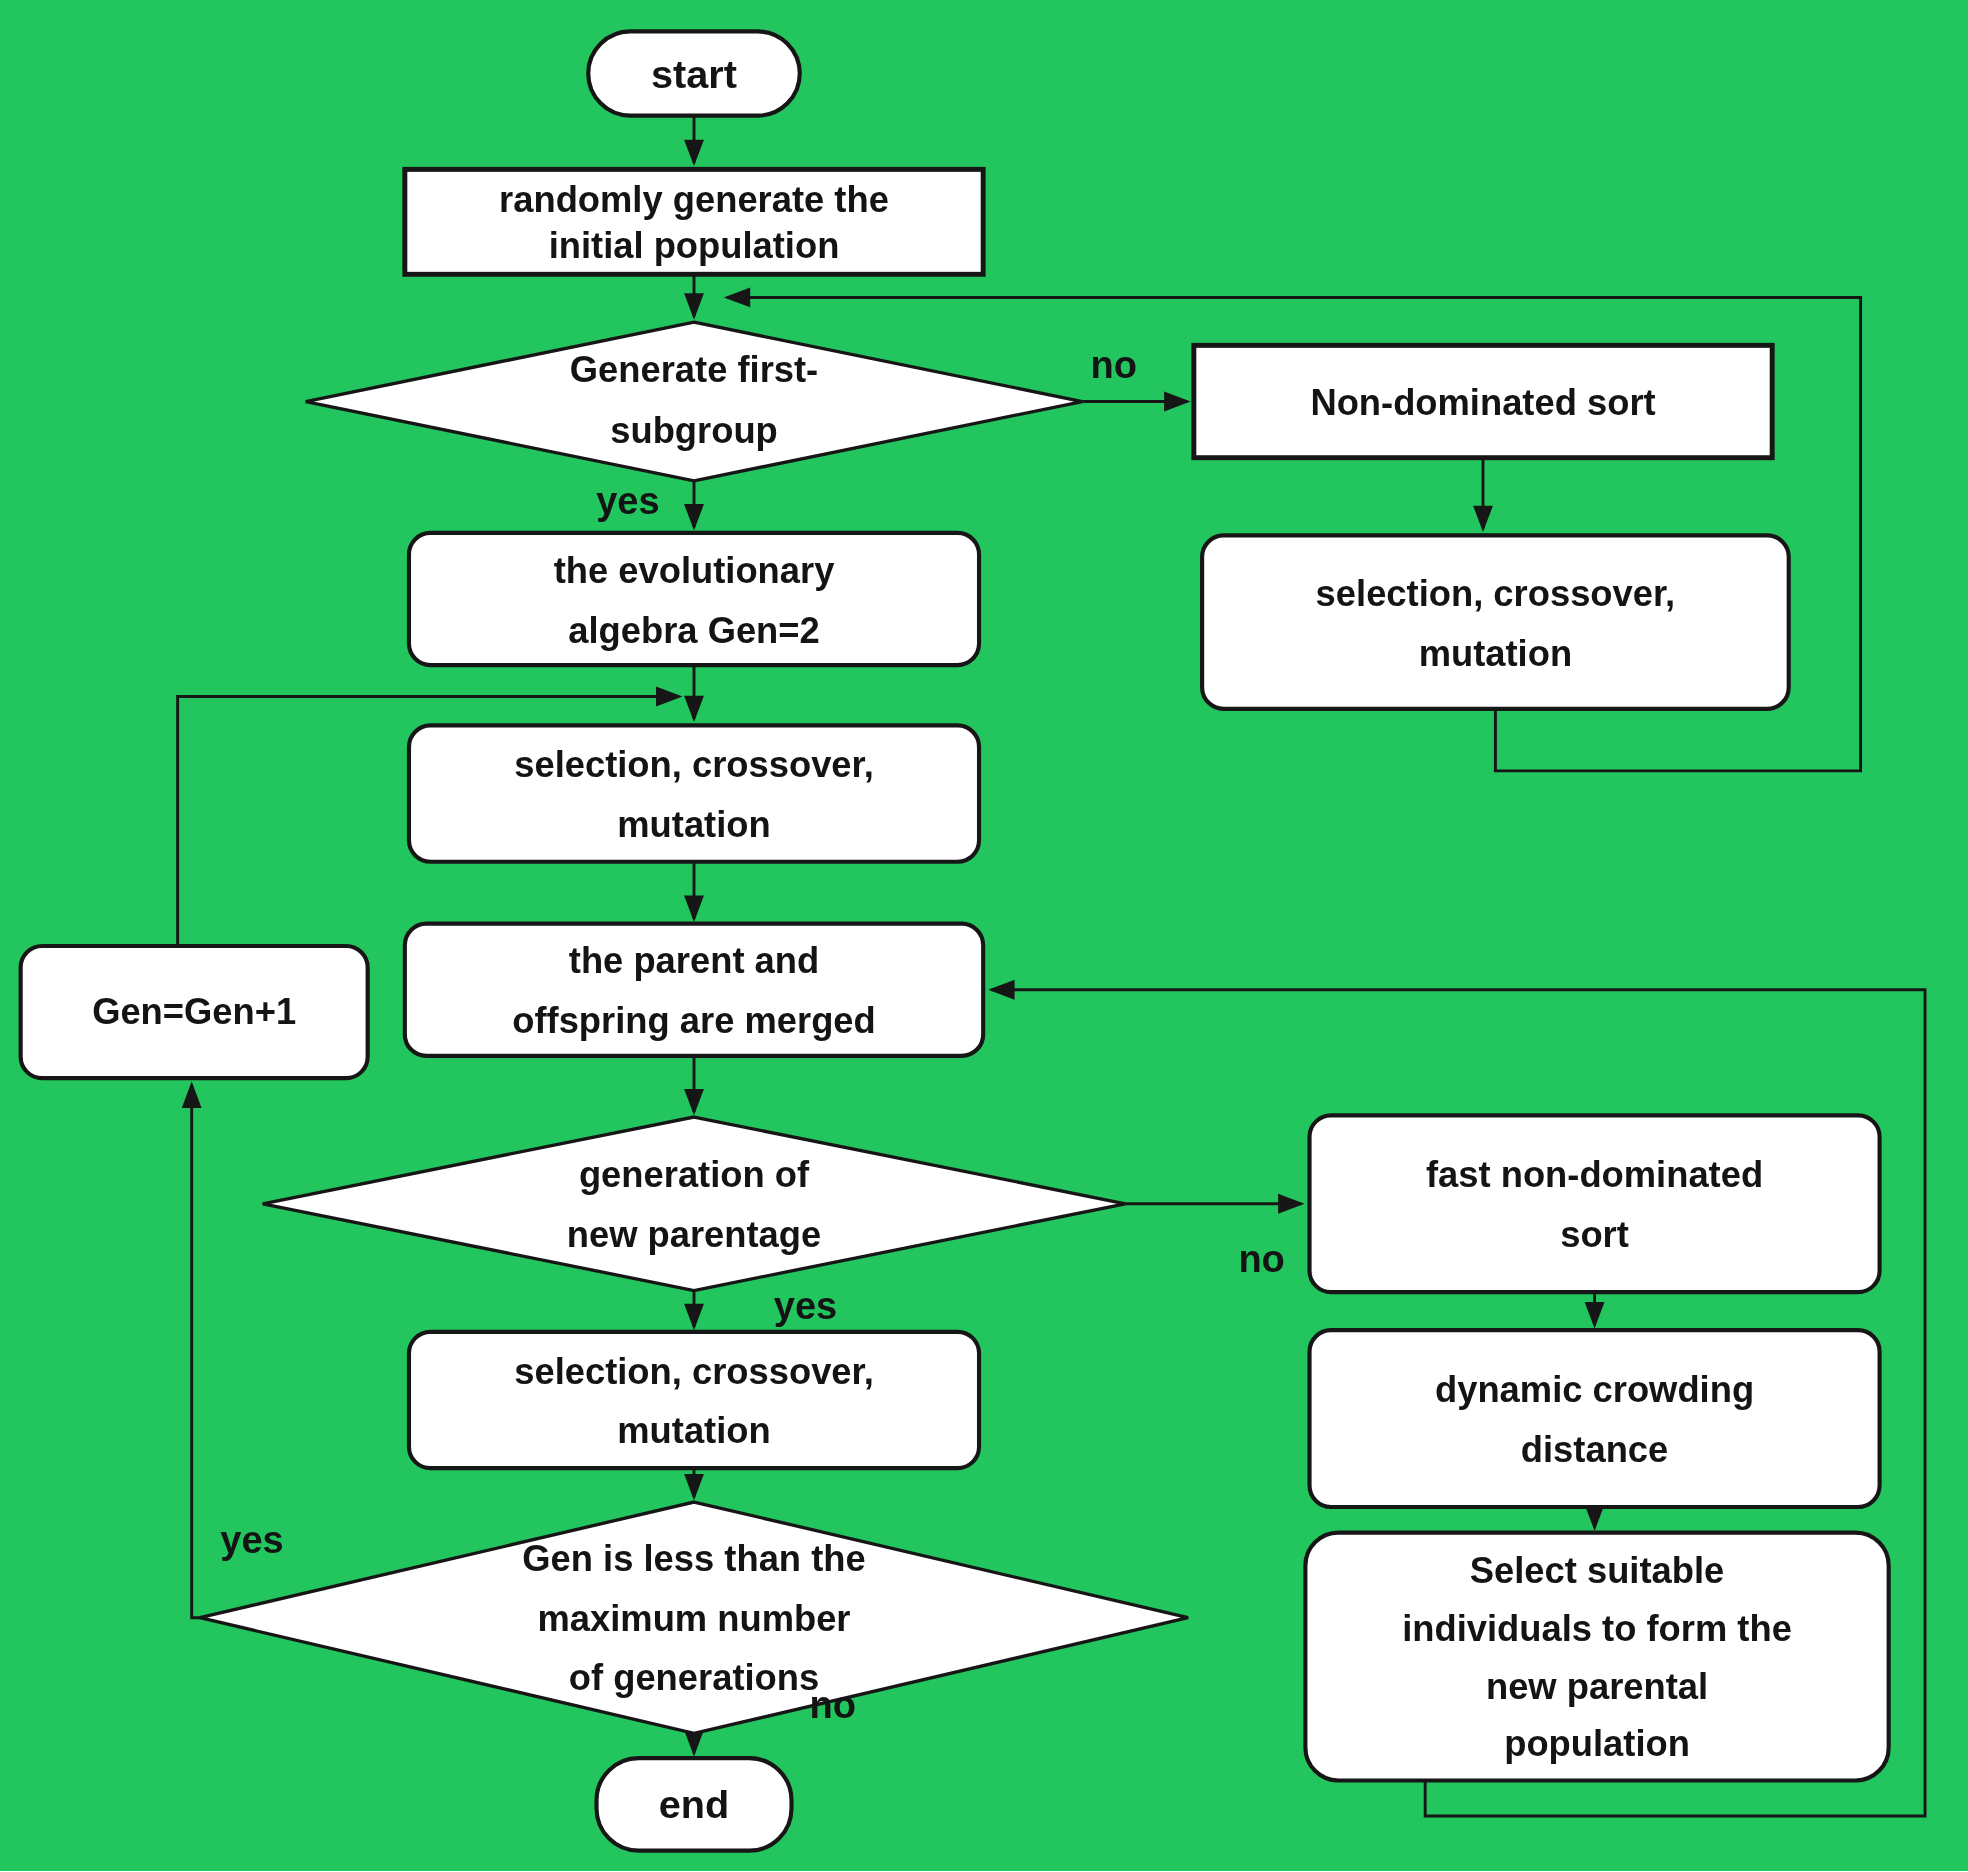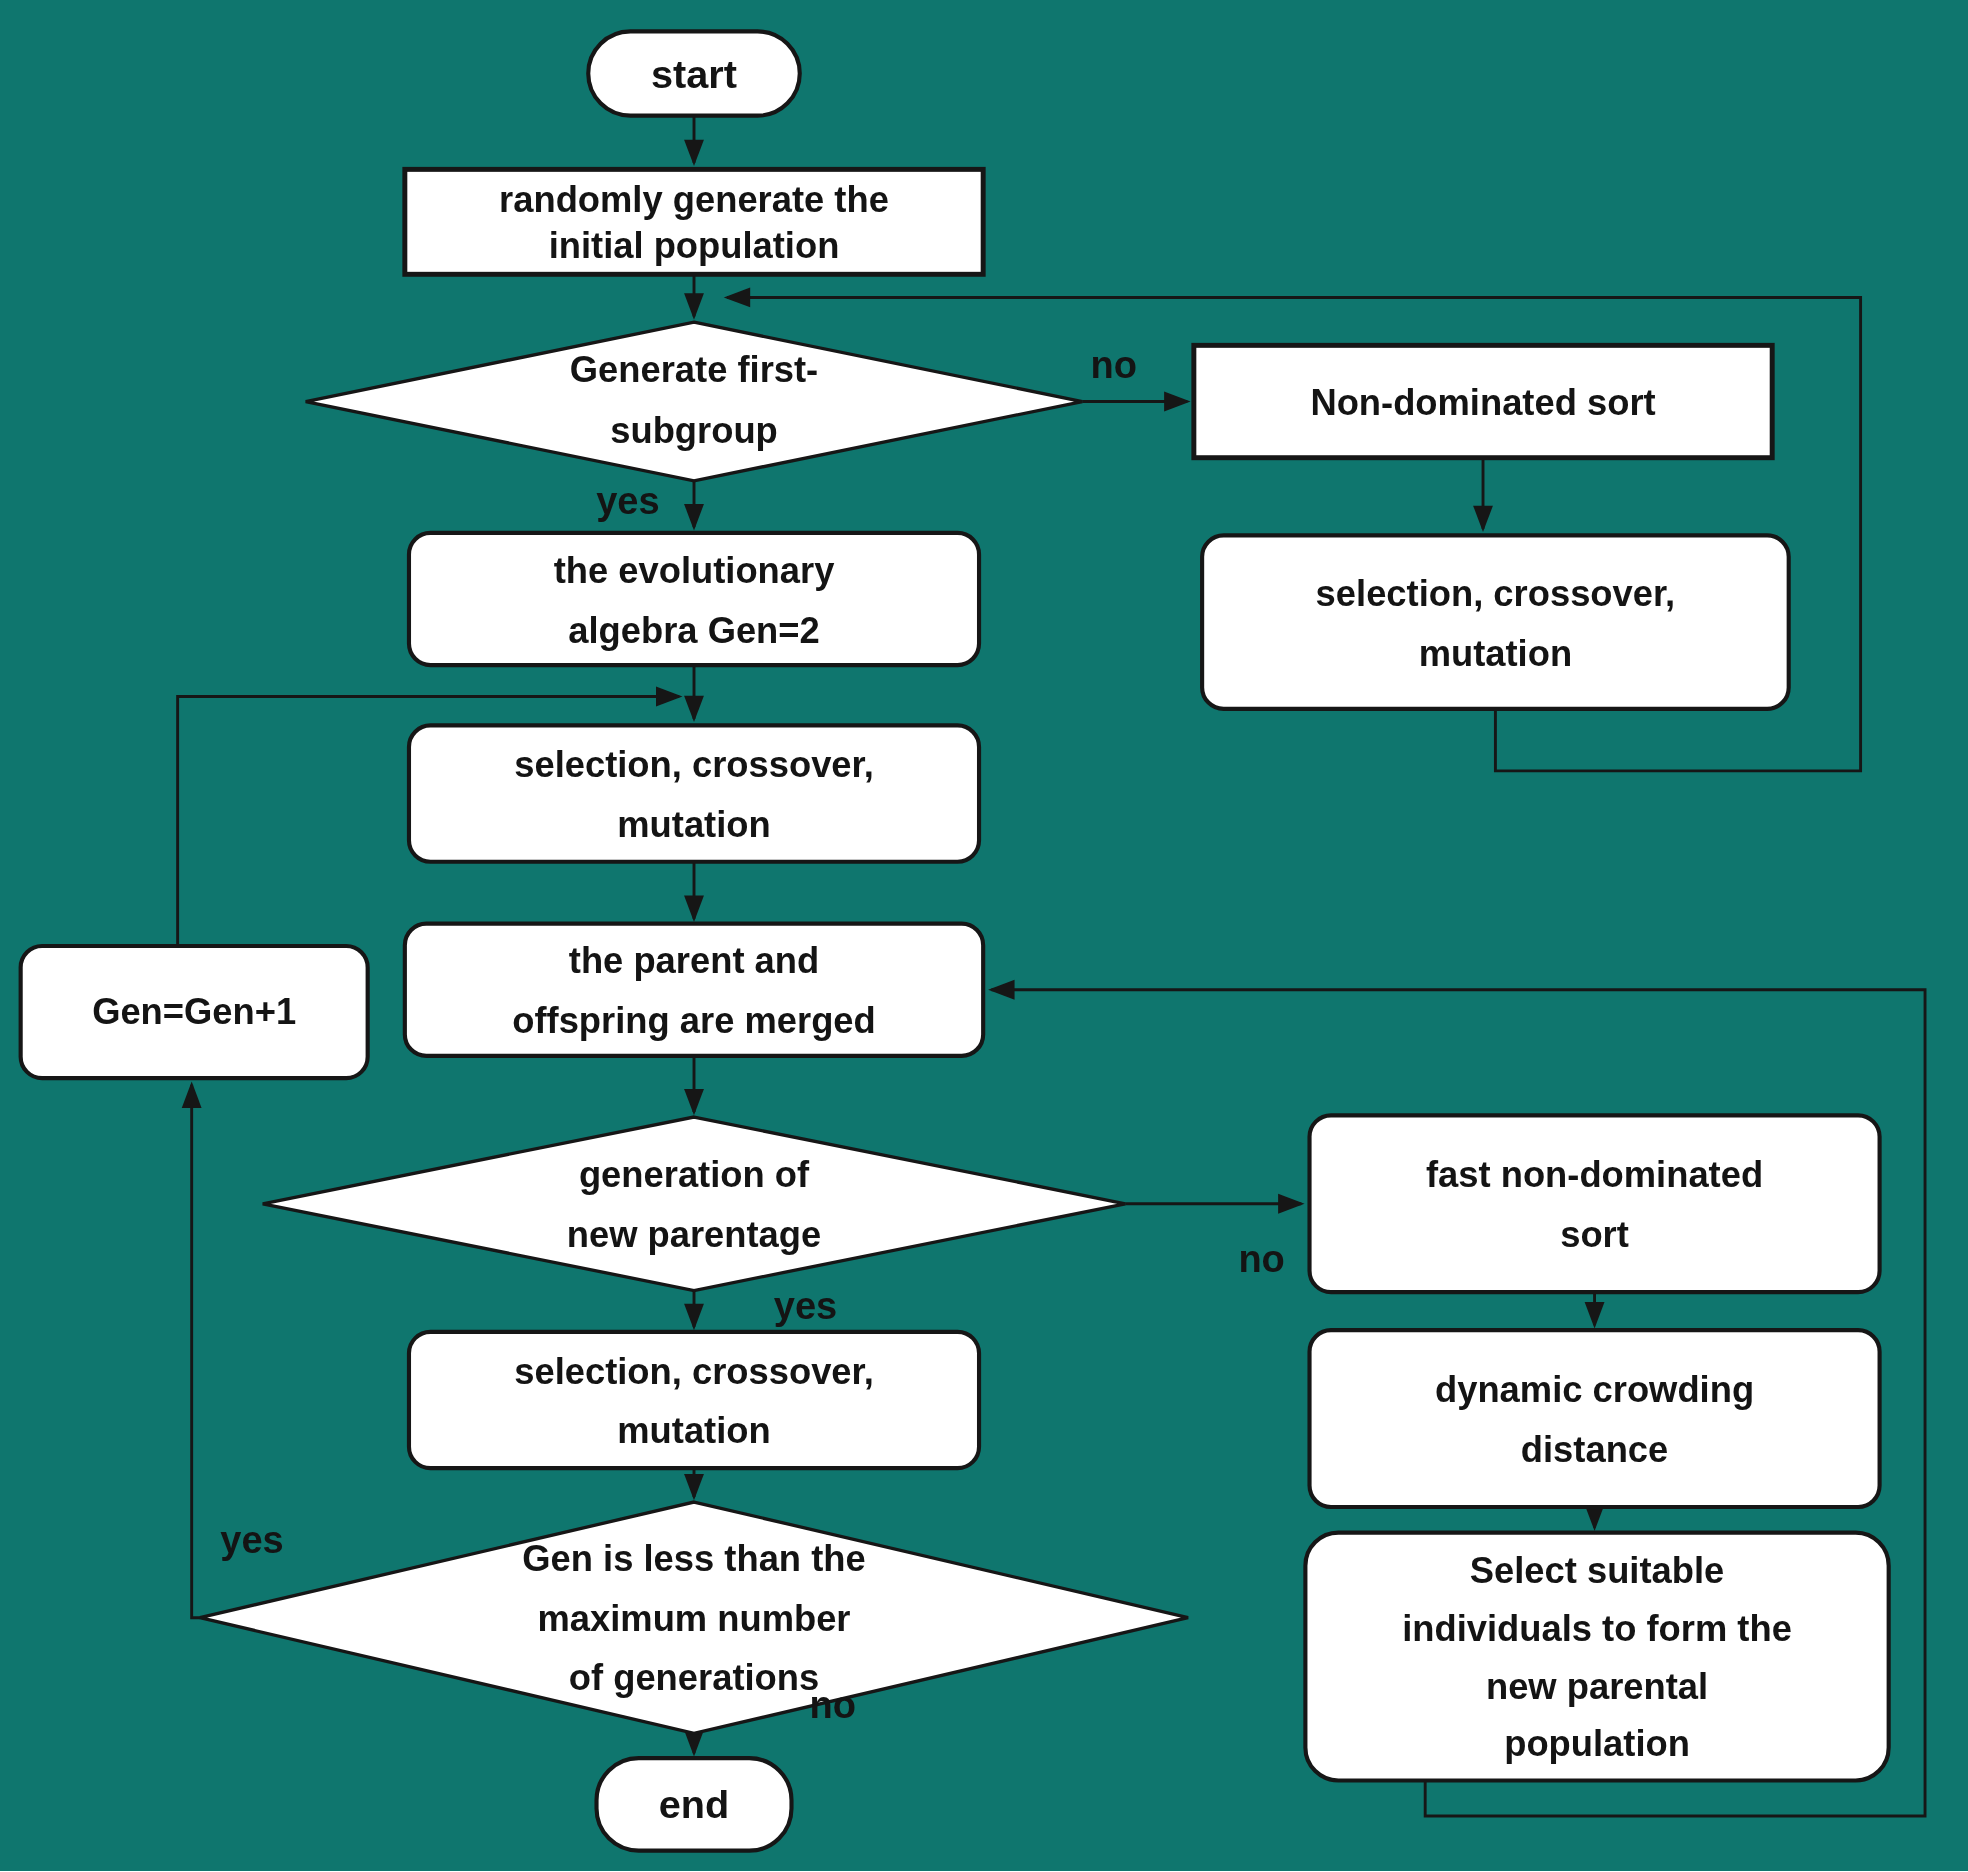--- a/index.html
+++ b/index.html
@@ -4,21 +4,21 @@
 <style>
   html, body {
     margin: 0;
     padding: 0;
     background: #ffffff;
   }
   .page {
     width: 100%;
     max-width: 1969px;
     margin: 0 auto;
-    background: #0f766e;
+    background: #22c55e;
   }
   svg {
     display: block;
     width: 100%;
     height: auto;
   }
   
   .shape {
     fill: #ffffff;
     stroke: #161616;

